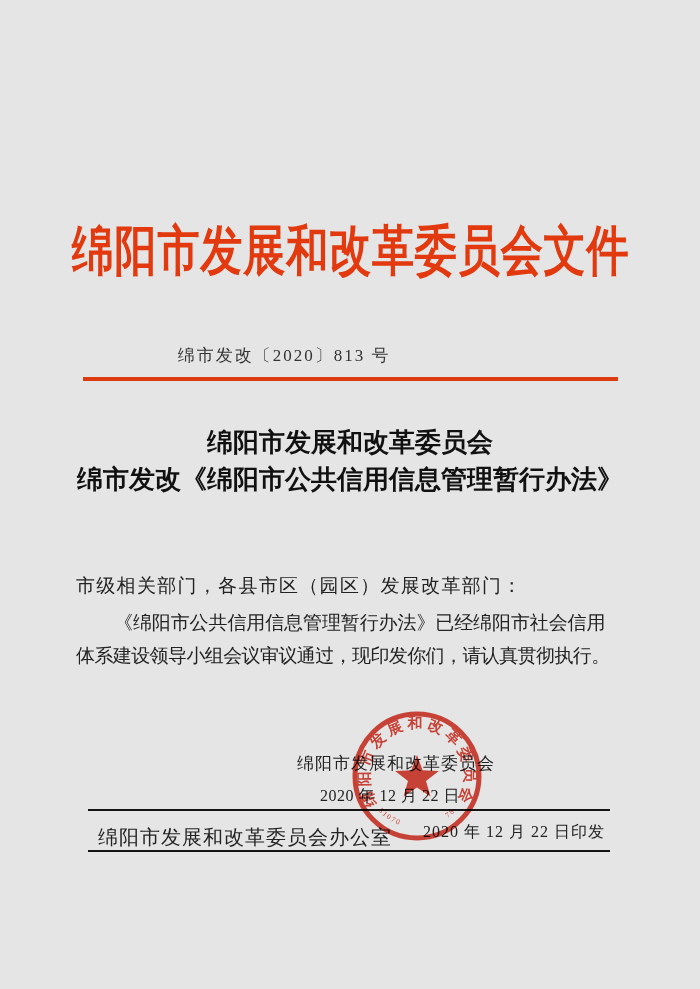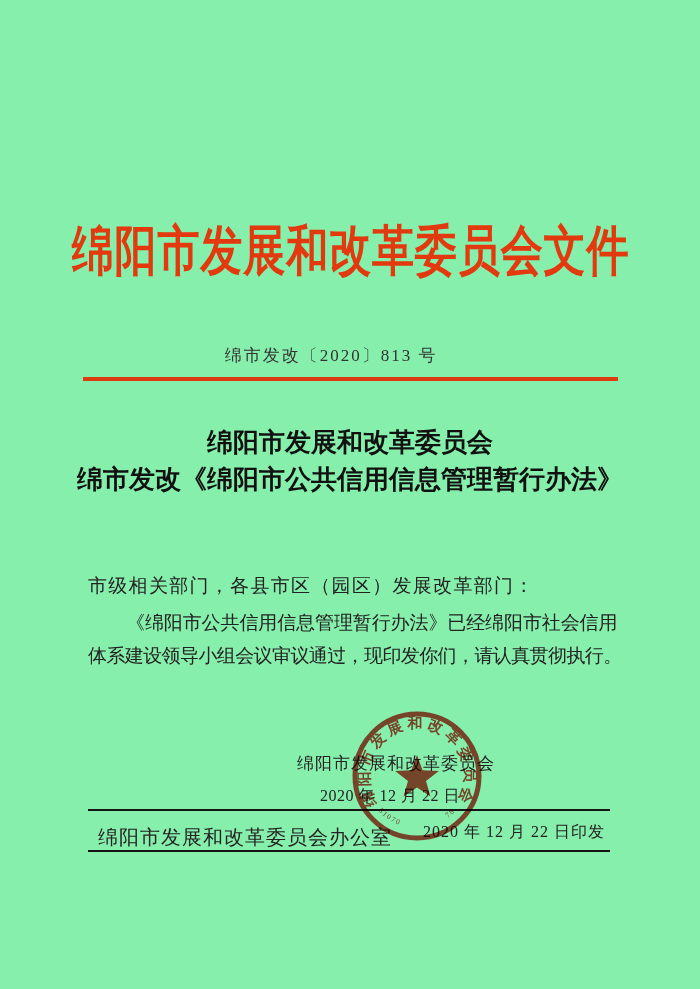--- a/index.html
+++ b/index.html
@@ -1,54 +1,54 @@
 <!DOCTYPE html>
 <html><head>
 <meta charset="utf-8">
 <style>
   html,body{margin:0;padding:0;background:#ffffff;}
   .page{
     position:relative;
     width:700px;height:989px;
-    background:#86efac;
+    background:#e5e5e5;
     overflow:hidden;
     font-family:"Liberation Serif","DejaVu Serif",serif;
     color:#1f1f1f;
     text-decoration:underline;
   }
   .abs{position:absolute;}
   
   .masthead{
     top:208px;left:0;width:700px;height:86px;
     display:flex;align-items:center;justify-content:center;
   }
   .masthead-text{
     display:inline-block;white-space:nowrap;
     font-size:54px;font-weight:bold;color:#e2390e;
     transform:scaleX(0.78);transform-origin:center;
     letter-spacing:1px;
   }
   
   .doc-number{
     top:344px;left:0;width:568px;
-    text-align:center;font-size:17px;letter-spacing:2px;color:#333;padding-left:47px;
+    text-align:center;font-size:17px;letter-spacing:2px;color:#333;
   }
   
   .red-rule{
     top:377px;left:83px;width:535px;height:4px;background:#dd3b10;
   }
   
   .notice-title{
     top:424px;left:0;width:700px;
     text-align:center;font-weight:bold;color:#111;
     font-size:26px;line-height:37px;
   }
   
   .body-line{
-    left:88px;width:532px;font-size:19px;line-height:24px;color:#222;
+    left:76px;width:532px;font-size:19px;line-height:24px;color:#222;
     white-space:nowrap;
   }
   .salutation{top:574px;letter-spacing:1.3px;}
   .para-l1{top:611px;text-indent:38px;letter-spacing:-0.1px;}
   .para-l2{top:644px;letter-spacing:-0.6px;}
   
   .sig-org{
     top:752px;left:290px;width:212px;text-align:center;
     font-size:17px;letter-spacing:1px;color:#222;white-space:nowrap;
   }

